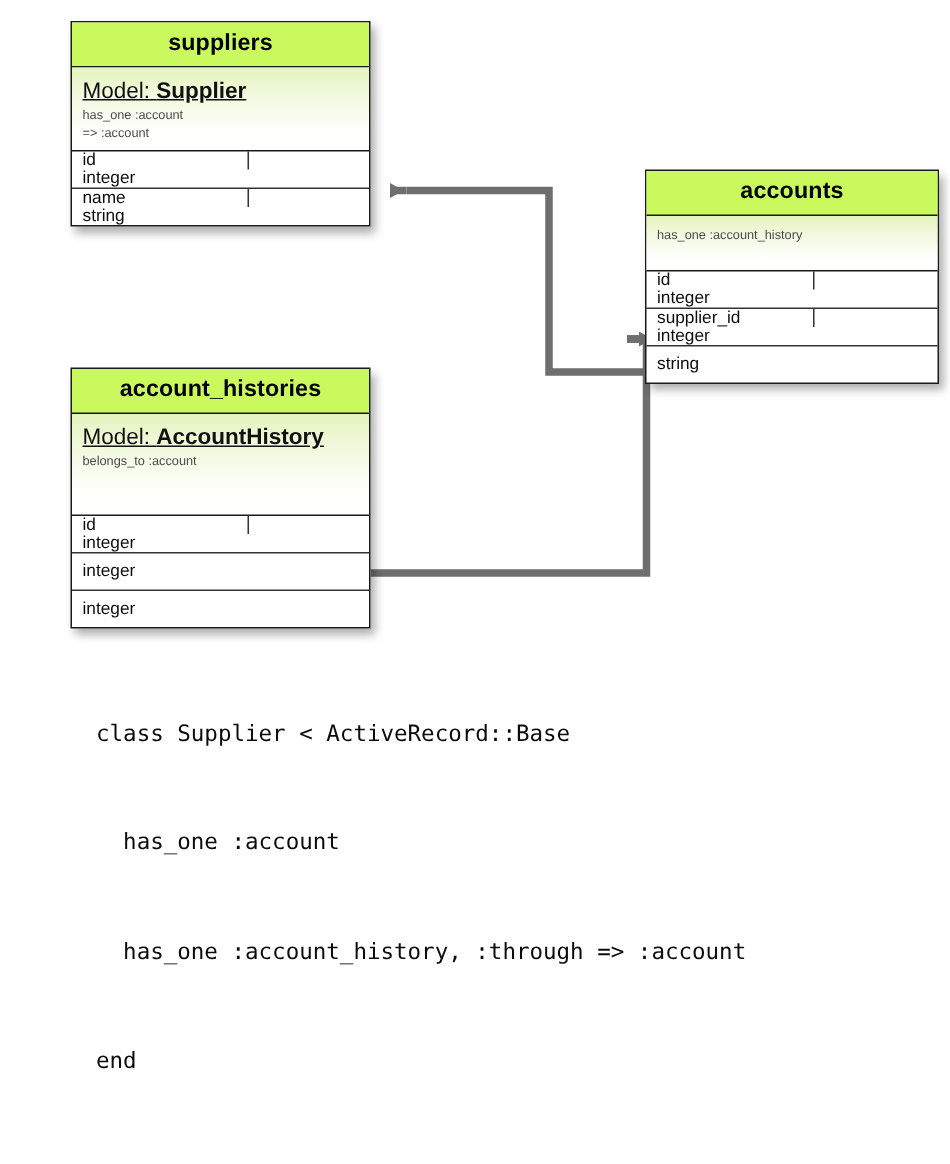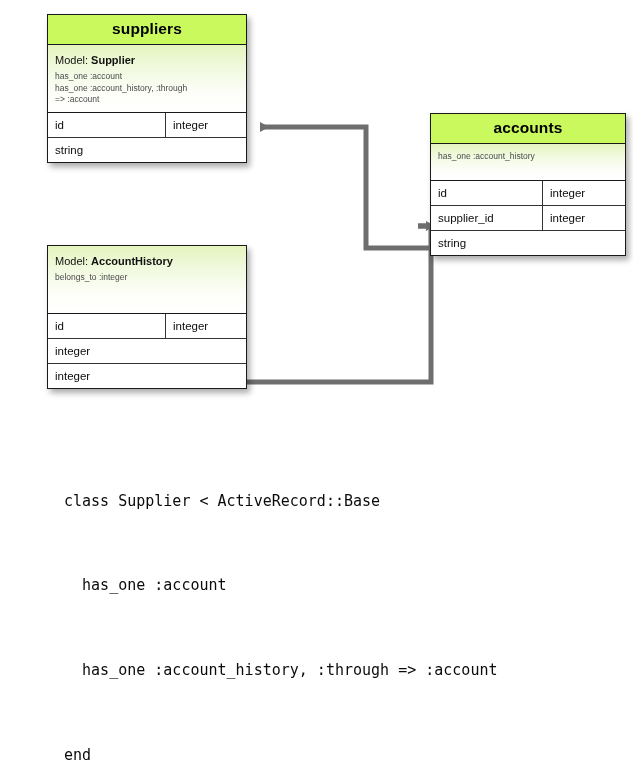--- a/index.html
+++ b/index.html
@@ -54,39 +54,41 @@
     letter-spacing: 0.1px;
   }
 
   .entity-model {
     background: linear-gradient(to bottom, #e4f4bd 0%, #f0f9dd 32%, #fdfef9 72%, #ffffff 100%);
     border-bottom: 1.5px solid #1a1a1a;
     padding: 7px 7px 6px 7px;
   }
 
   .model-title {
-    font-size: 11px;
+    font-size: 15px;
     color: #111111;
     line-height: 17px;
     margin-bottom: 2px;
     white-space: nowrap;
+    text-decoration: underline;
   }
   .model-title b { font-weight: bold; }
 
   .model-assoc {
     font-size: 8.5px;
     color: #4a4a4a;
     line-height: 11.5px;
     white-space: nowrap;
   }
 
   .attr-row {
     display: flex;
     border-bottom: 1.2px solid #333333;
     height: 24px;
+    flex-direction: column;
   }
   .attr-row:last-child { border-bottom: none; }
 
   .attr-name {
     font-size: 11.5px;
     color: #0c0c0c;
     padding: 0 0 0 7px;
     display: flex;
     align-items: center;
     border-right: 1.2px solid #333333;
@@ -122,21 +124,21 @@
     top: 428px;
     width: 633px;
     padding: 0 0 0 64px;
     box-sizing: border-box;
     font-family: "DejaVu Sans Mono", "Liberation Mono", monospace;
     font-size: 15px;
     line-height: 24.3px;
     color: #0b0b0b;
     white-space: pre;
   }
-  .code-line { white-space: pre; min-height: 24.3px; margin-top: 12px; }
+  .code-line { white-space: pre; min-height: 24.3px; }
 </style>
 </head>
 <body>
 
 <div id="diagram">
 
   <svg id="connectors" viewBox="0 0 633 430" width="633" height="430">
     <defs>
       <marker id="arrowL" markerWidth="10" markerHeight="10" refX="9" refY="5" orient="auto" markerUnits="userSpaceOnUse">
         <path d="M 9 0 L 9 10 L 0 5 z" fill="#6e6e6e"></path>
@@ -158,28 +160,28 @@
   </svg>
 
   <div class="entity" id="ent-suppliers">
     <div class="entity-header">suppliers</div>
     <div class="entity-model">
       <div class="model-title">
         <span>Model:</span>
         <b>Supplier</b>
       </div>
       <div class="model-assoc">has_one :account</div>
-      <div class="model-assoc">has_one :account_history, :through</div>
       <div class="model-assoc">=&gt; :account</div>
     </div>
     <div class="attr-row">
       <div class="attr-name">id</div>
       <div class="attr-type">integer</div>
     </div>
     <div class="attr-row">
+      <div class="attr-name">name</div>
       <div class="attr-type">string</div>
     </div>
   </div>
 
   <div class="entity" id="ent-accounts">
     <div class="entity-header">accounts</div>
     <div class="entity-model">
       <div class="model-assoc">has_one :account_history</div>
       <div class="model-assoc">&nbsp;</div>
     </div>
@@ -190,26 +192,27 @@
     <div class="attr-row">
       <div class="attr-name">supplier_id</div>
       <div class="attr-type">integer</div>
     </div>
     <div class="attr-row">
       <div class="attr-type">string</div>
     </div>
   </div>
 
   <div class="entity" id="ent-account_histories">
+    <div class="entity-header">account_histories</div>
     <div class="entity-model">
       <div class="model-title">
         <span>Model:</span>
         <b>AccountHistory</b>
       </div>
-      <div class="model-assoc">belongs_to :integer</div>
+      <div class="model-assoc">belongs_to :account</div>
       <div class="model-assoc">&nbsp;</div>
       <div class="model-assoc">&nbsp;</div>
     </div>
     <div class="attr-row">
       <div class="attr-name">id</div>
       <div class="attr-type">integer</div>
     </div>
     <div class="attr-row">
       <div class="attr-type">integer</div>
     </div>

